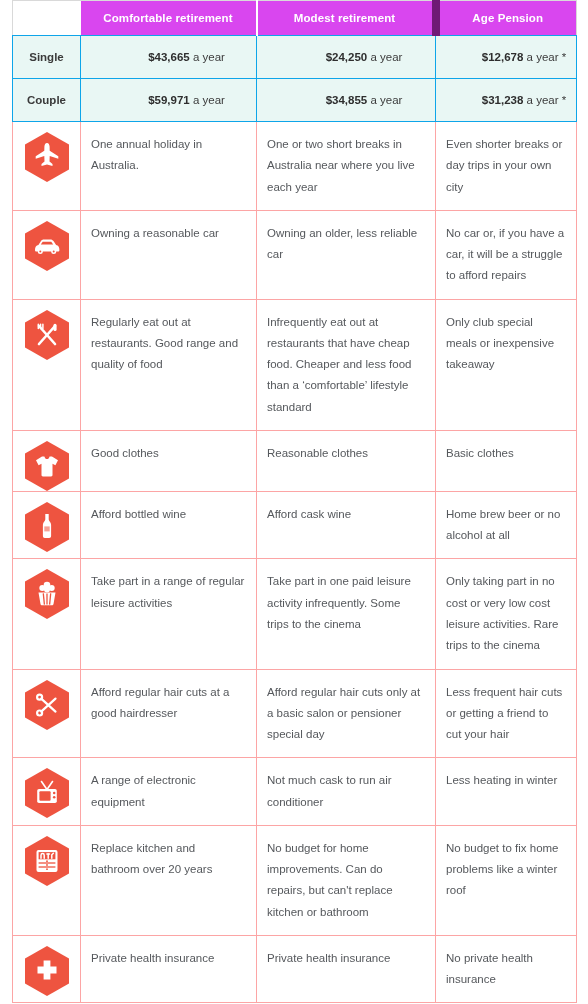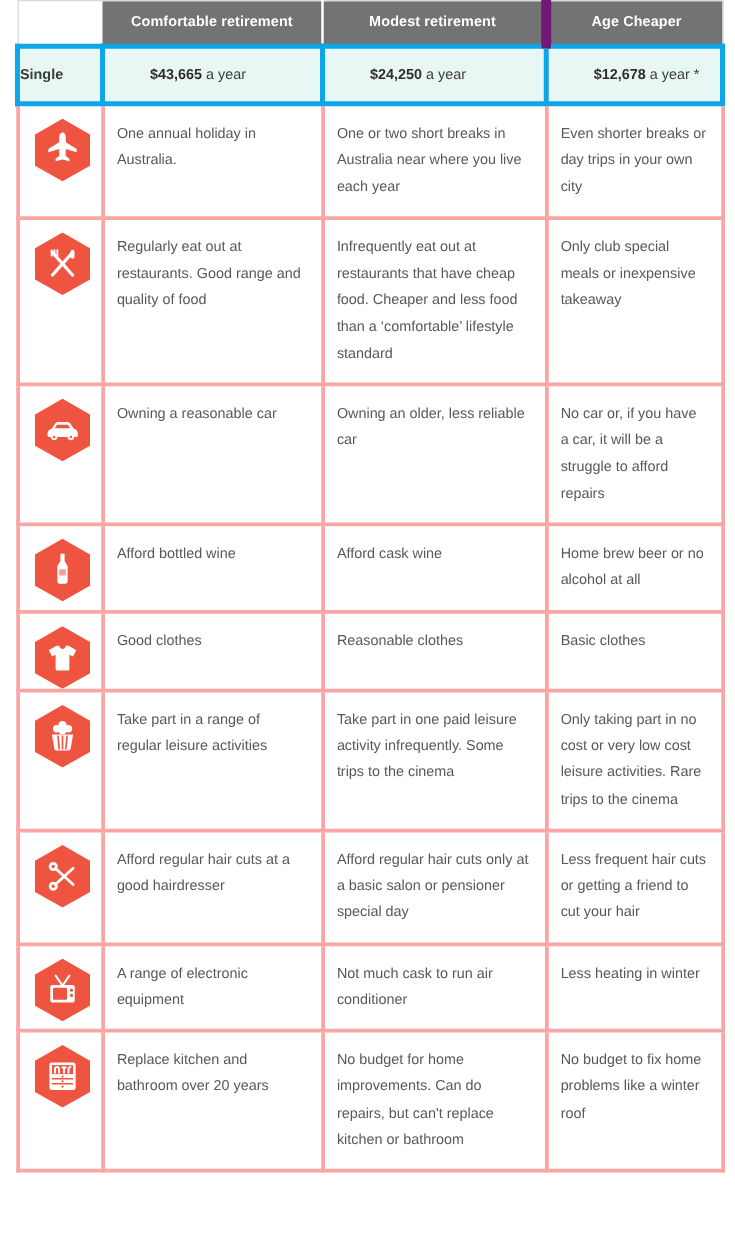--- a/index.html
+++ b/index.html
@@ -24,56 +24,56 @@
     border-collapse: collapse;
     table-layout: fixed;
     border: 1px solid #d9d9d9;
   }
   col.c-icon   { width: 68px; }
   col.c-comf   { width: 176px; }
   col.c-mod    { width: 179px; }
   col.c-age    { width: 141px; }
 
   thead th {
-    background: #737373;
+    background: #d946ef;
     color: #ffffff;
     font-size: 11.5px;
     font-weight: bold;
     text-align: center;
     height: 34px;
     padding: 0 6px;
     border: none;
     letter-spacing: 0.1px;
   }
   thead th.blank-head {
     background: #ffffff;
     border: none;
   }
   thead th.h-comf { border-right: 2px solid #ffffff; }
   thead th.h-mod  { border-right: 8px solid #701a75; }
 
   tr.figure-row td {
     background: #e9f7f4;
-    border: 4px solid #0ea5e9;
+    border: 1px solid #0ea5e9;
     height: 30px;
     font-size: 11.5px;
-    text-align: left;
+    text-align: center;
     padding: 6px 0;
     vertical-align: middle;
     color: #3c3c3c;
   }
   tr.figure-row td.label-cell {
     font-weight: bold;
     font-size: 11.5px;
     color: #3a3a3a;
   }
   tr.figure-row td b { color: #2e2e2e; margin-left: 36px; }
 
   tr.item-row td {
-    border: 3px solid #fca5a5;
+    border: 1px solid #fca5a5;
     vertical-align: top;
     padding: 12px 11px 12px 10px;
     font-size: 11.5px;
     line-height: 1.85;
     color: #55585c;
     background: #ffffff;
   }
   tr.item-row td.icon-cell {
     padding: 0;
     text-align: center;
@@ -108,69 +108,54 @@
         <col class="c-comf">
         <col class="c-mod">
         <col class="c-age">
     </colgroup>
 
     <thead>
       <tr>
         <th class="blank-head"></th>
         <th class="h-comf">Comfortable retirement</th>
         <th class="h-mod">Modest retirement</th>
-        <th class="h-age">Age Cheaper</th>
+        <th class="h-age">Age Pension</th>
       </tr>
     </thead>
 
     <tbody>
 
       <tr class="figure-row">
         <td class="label-cell">Single</td>
         <td><b>$43,665</b><span> a year</span></td>
         <td><b>$24,250</b><span> a year</span></td>
         <td><b>$12,678</b><span> a year *</span></td>
       </tr>
 
+      <tr class="figure-row">
+        <td class="label-cell">Couple</td>
+        <td><b>$59,971</b><span> a year</span></td>
+        <td><b>$34,855</b><span> a year</span></td>
+        <td><b>$31,238</b><span> a year *</span></td>
+      </tr>
 
       <tr class="item-row">
         <td class="icon-cell">
           <div class="hex-wrap">
             <span class="hex">
               <svg width="44" height="50" viewBox="0 0 44 50">
                 <polygon points="22,0 44,12.5 44,37.5 22,50 0,37.5 0,12.5" fill="#ee5440"></polygon>
                 <path d="M22 11 c1.6 0 2.5 1.6 2.6 3.6 l0.1 4.2 8.6 5.4 0 2.6 -8.6 -2.7 -0.2 5.5 3.0 2.3 0 2.0 -5.5 -1.4 -5.5 1.4 0 -2.0 3.0 -2.3 -0.2 -5.5 -8.6 2.7 0 -2.6 8.6 -5.4 0.1 -4.2 C19.5 12.6 20.4 11 22 11 Z" fill="#ffffff"></path>
               </svg>
             </span>
           </div>
         </td>
         <td>One annual holiday in Australia.</td>
         <td>One or two short breaks in Australia near where you live each year</td>
         <td>Even shorter breaks or day trips in your own city</td>
-      </tr>
-
-      <tr class="item-row">
-        <td class="icon-cell">
-          <div class="hex-wrap">
-            <span class="hex">
-              <svg width="44" height="50" viewBox="0 0 44 50">
-                <polygon points="22,0 44,12.5 44,37.5 22,50 0,37.5 0,12.5" fill="#ee5440"></polygon>
-                <g stroke="#ffffff" stroke-width="2.6" stroke-linecap="round">
-                  <line x1="14" y1="16" x2="30" y2="34"></line>
-                  <line x1="30" y1="16" x2="14" y2="34"></line>
-                </g>
-                <path d="M13.3 14.2 l0 4.4 M15.6 14.2 l0 4.4 M17.9 14.2 l0 4.4" stroke="#ffffff" stroke-width="1.5" stroke-linecap="round"></path>
-                <rect x="28.4" y="13.8" width="3.2" height="7.2" rx="1.6" fill="#ffffff"></rect>
-              </svg>
-            </span>
-          </div>
-        </td>
-        <td>Regularly eat out at restaurants. Good range and quality of food</td>
-        <td>Infrequently eat out at restaurants that have cheap food. Cheaper and less food than a ‘comfortable’ lifestyle standard</td>
-        <td>Only club special meals or inexpensive takeaway</td>
       </tr>
 
       <tr class="item-row">
         <td class="icon-cell">
           <div class="hex-wrap">
             <span class="hex">
               <svg width="44" height="50" viewBox="0 0 44 50">
                 <polygon points="22,0 44,12.5 44,37.5 22,50 0,37.5 0,12.5" fill="#ee5440"></polygon>
                 <path d="M10 29 c0 -3.2 1.2 -4.6 3.4 -5.1 l2.6 -3.9 c0.7 -1.0 1.6 -1.5 2.8 -1.5 h6.6 c1.3 0 2.3 0.5 3.1 1.6 l2.6 3.8 c2.2 0.5 3.3 1.9 3.3 5.1 0 1.0 -0.5 1.5 -1.5 1.5 H11.5 C10.5 30.5 10 30.0 10 29 Z" fill="#ffffff"></path>
                 <circle cx="15.3" cy="30.6" r="2.5" fill="#ffffff"></circle>
@@ -184,48 +169,69 @@
         </td>
         <td>Owning a reasonable car</td>
         <td>Owning an older, less reliable car</td>
         <td>No car or, if you have a car, it will be a struggle to afford repairs</td>
       </tr>
 
       <tr class="item-row">
         <td class="icon-cell">
           <div class="hex-wrap">
             <span class="hex">
+              <svg width="44" height="50" viewBox="0 0 44 50">
+                <polygon points="22,0 44,12.5 44,37.5 22,50 0,37.5 0,12.5" fill="#ee5440"></polygon>
+                <g stroke="#ffffff" stroke-width="2.6" stroke-linecap="round">
+                  <line x1="14" y1="16" x2="30" y2="34"></line>
+                  <line x1="30" y1="16" x2="14" y2="34"></line>
+                </g>
+                <path d="M13.3 14.2 l0 4.4 M15.6 14.2 l0 4.4 M17.9 14.2 l0 4.4" stroke="#ffffff" stroke-width="1.5" stroke-linecap="round"></path>
+                <rect x="28.4" y="13.8" width="3.2" height="7.2" rx="1.6" fill="#ffffff"></rect>
+              </svg>
+            </span>
+          </div>
+        </td>
+        <td>Regularly eat out at restaurants. Good range and quality of food</td>
+        <td>Infrequently eat out at restaurants that have cheap food. Cheaper and less food than a ‘comfortable’ lifestyle standard</td>
+        <td>Only club special meals or inexpensive takeaway</td>
+      </tr>
+
+      <tr class="item-row">
+        <td class="icon-cell">
+          <div class="hex-wrap">
+            <span class="hex">
+              <svg width="44" height="50" viewBox="0 0 44 50">
+                <polygon points="22,0 44,12.5 44,37.5 22,50 0,37.5 0,12.5" fill="#ee5440"></polygon>
+                <path d="M17.0 15.5 L11 19.2 l2.6 5.0 2.9 -1.5 V34 c0 0.9 0.5 1.4 1.4 1.4 h8.2 c0.9 0 1.4 -0.5 1.4 -1.4 V22.7 l2.9 1.5 2.6 -5.0 -6.0 -3.7 h-2.4 c-0.4 1.7 -1.4 2.6 -2.6 2.6 s-2.2 -0.9 -2.6 -2.6 z" fill="#ffffff"></path>
+              </svg>
+            </span>
+          </div>
+        </td>
+        <td>Good clothes</td>
+        <td>Reasonable clothes</td>
+        <td>Basic clothes</td>
+      </tr>
+
+      <tr class="item-row">
+        <td class="icon-cell">
+          <div class="hex-wrap">
+            <span class="hex">
 
               <svg width="44" height="50" viewBox="0 0 44 50">
                 <polygon points="22,0 44,12.5 44,37.5 22,50 0,37.5 0,12.5" fill="#ee5440"></polygon>
                 <path d="M20.3 12 h3.4 v5.6 c0 1.4 2.4 2.6 2.4 5.2 V34 c0 1.2 -0.7 1.9 -1.9 1.9 h-4.4 c-1.2 0 -1.9 -0.7 -1.9 -1.9 V22.8 c0 -2.6 2.4 -3.8 2.4 -5.2 Z" fill="#ffffff"></path>
                 <rect x="19.3" y="24.4" width="5.4" height="5.0" fill="#ee5440" opacity="0.55"></rect>
               </svg>
             </span>
           </div>
         </td>
         <td>Afford bottled wine</td>
         <td>Afford cask wine</td>
         <td>Home brew beer or no alcohol at all</td>
-      </tr>
-
-      <tr class="item-row">
-        <td class="icon-cell">
-          <div class="hex-wrap">
-            <span class="hex">
-              <svg width="44" height="50" viewBox="0 0 44 50">
-                <polygon points="22,0 44,12.5 44,37.5 22,50 0,37.5 0,12.5" fill="#ee5440"></polygon>
-                <path d="M17.0 15.5 L11 19.2 l2.6 5.0 2.9 -1.5 V34 c0 0.9 0.5 1.4 1.4 1.4 h8.2 c0.9 0 1.4 -0.5 1.4 -1.4 V22.7 l2.9 1.5 2.6 -5.0 -6.0 -3.7 h-2.4 c-0.4 1.7 -1.4 2.6 -2.6 2.6 s-2.2 -0.9 -2.6 -2.6 z" fill="#ffffff"></path>
-              </svg>
-            </span>
-          </div>
-        </td>
-        <td>Good clothes</td>
-        <td>Reasonable clothes</td>
-        <td>Basic clothes</td>
       </tr>
 
       <tr class="item-row">
         <td class="icon-cell">
           <div class="hex-wrap">
             <span class="hex">
               <svg width="44" height="50" viewBox="0 0 44 50">
                 <polygon points="22,0 44,12.5 44,37.5 22,50 0,37.5 0,12.5" fill="#ee5440"></polygon>
                 <path d="M13.5 23.5 h17 l-2.0 11.5 c-0.15 0.9 -0.7 1.3 -1.6 1.3 h-9.8 c-0.9 0 -1.45 -0.4 -1.6 -1.3 z" fill="#ffffff"></path>
                 <g stroke="#ee5440" stroke-width="1.3">
@@ -315,17 +321,32 @@
                 </g>
               </svg>
             </span>
           </div>
         </td>
         <td>Replace kitchen and bathroom over 20 years</td>
         <td>No budget for home improvements. Can do repairs, but can't replace kitchen or bathroom</td>
         <td>No budget to fix home problems like a winter roof</td>
       </tr>
 
+      <tr class="item-row">
+        <td class="icon-cell">
+          <div class="hex-wrap">
+            <span class="hex">
+              <svg width="44" height="50" viewBox="0 0 44 50">
+                <polygon points="22,0 44,12.5 44,37.5 22,50 0,37.5 0,12.5" fill="#ee5440"></polygon>
+                <path d="M18.6 14.5 h6.8 v6.1 h6.1 v6.8 h-6.1 v6.1 h-6.8 v-6.1 h-6.1 v-6.8 h6.1 z" fill="#ffffff"></path>
+              </svg>
+            </span>
+          </div>
+        </td>
+        <td>Private health insurance</td>
+        <td>Private health insurance</td>
+        <td>No private health insurance</td>
+      </tr>
 
     </tbody>
   </table>
 
 </div>
 
 </body></html>

